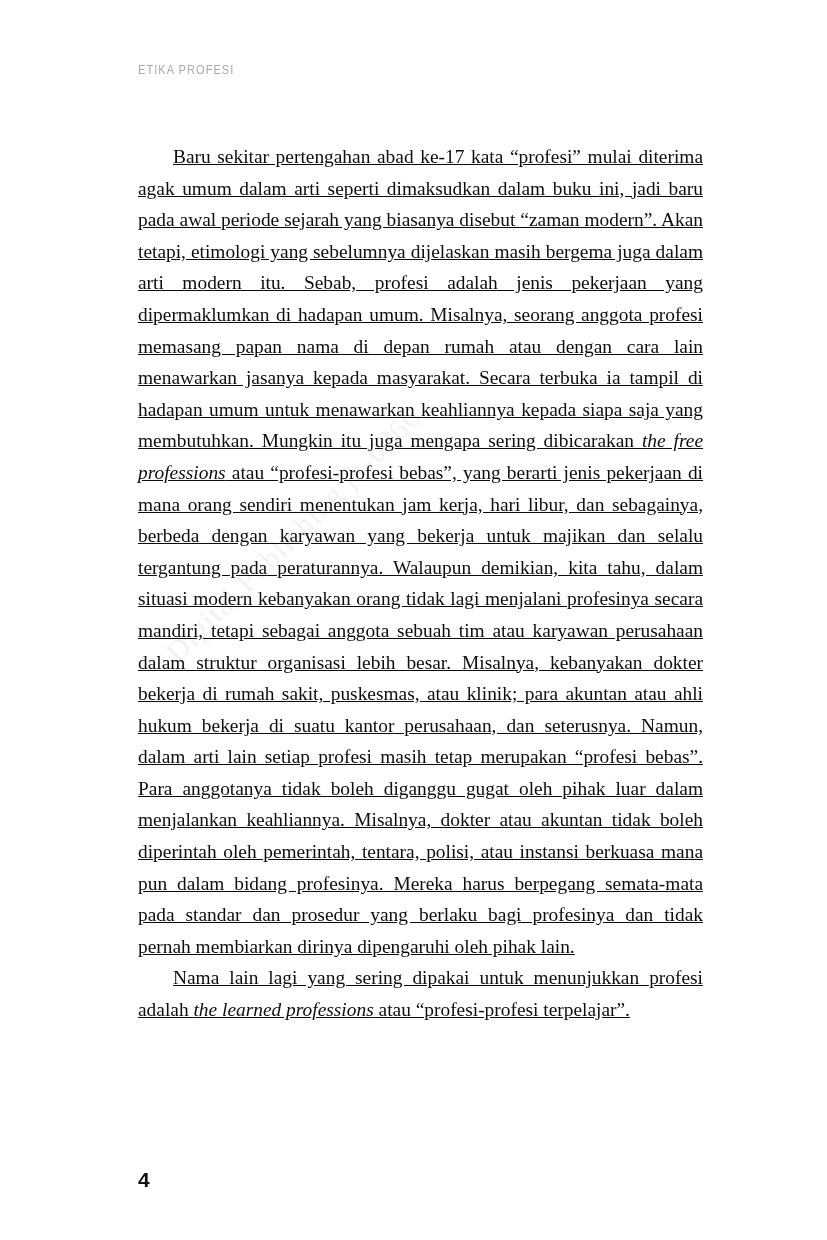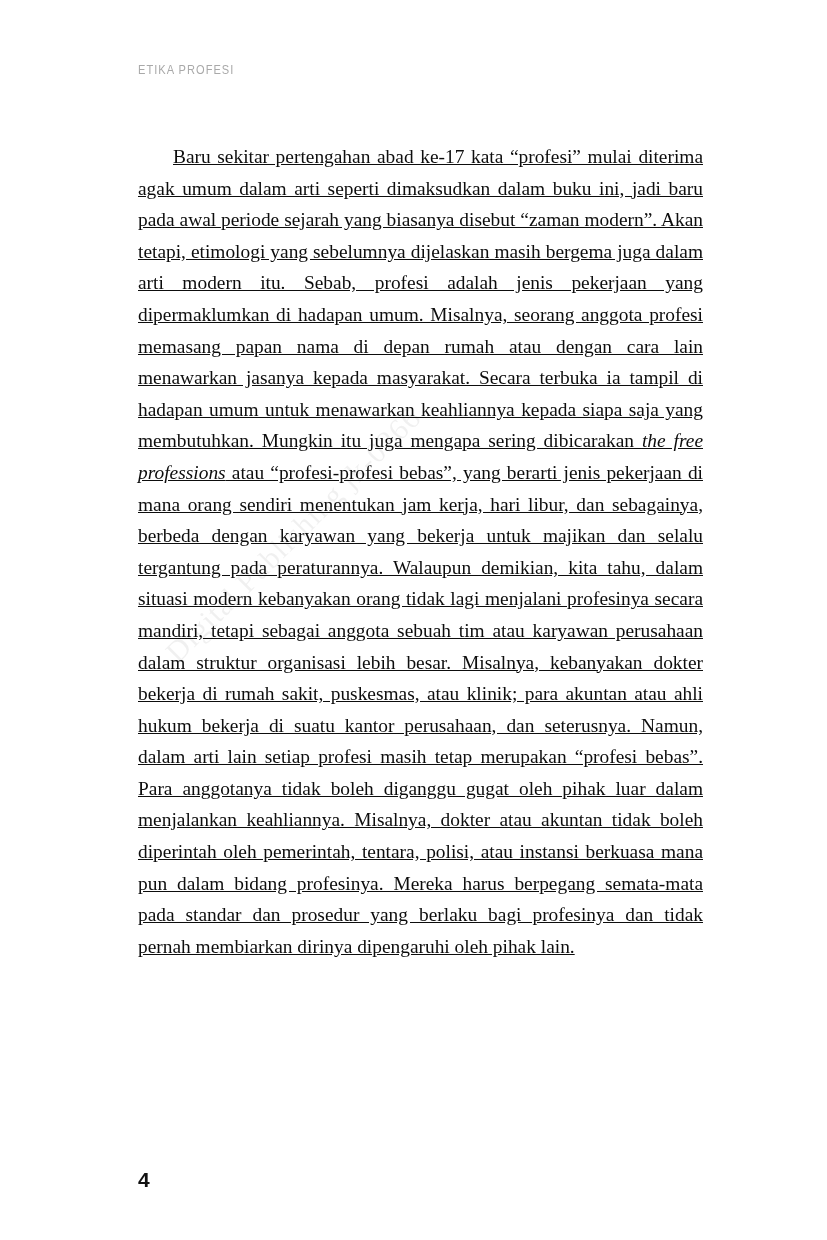--- a/index.html
+++ b/index.html
@@ -114,17 +114,18 @@
 <div class="page">
 
   <div class="running-header">ETIKA PROFESI</div>
 
   <div class="watermark-layer">
     <div class="watermark">Digital Publishing jk-0266</div>
   </div>
 
   <div class="textblock" id="body-text">
       <p><span>Baru sekitar pertengahan abad ke-17 kata “profesi” mulai diterima agak umum dalam arti seperti dimaksudkan dalam buku ini, jadi baru pada awal periode sejarah yang biasanya disebut “zaman modern”. Akan tetapi, etimologi yang sebelumnya dijelaskan masih bergema juga dalam arti modern itu. Sebab, profesi adalah jenis pekerjaan yang dipermaklumkan di hadapan umum. Misalnya, seorang anggota profesi memasang papan nama di depan rumah atau dengan cara lain menawarkan jasanya kepada masyarakat. Secara terbuka ia tampil di hadapan umum untuk menawarkan keahliannya kepada siapa saja yang membutuhkan. Mungkin itu juga mengapa sering dibicarakan </span><i>the free professions</i><span> atau “profesi-profesi bebas”, yang berarti jenis pekerjaan di mana orang sendiri menentukan jam kerja, hari libur, dan sebagainya, berbeda dengan karyawan yang bekerja untuk majikan dan selalu tergantung pada peraturannya. Walaupun demikian, kita tahu, dalam situasi modern kebanyakan orang tidak lagi menjalani profesinya secara mandiri, tetapi sebagai anggota sebuah tim atau karyawan perusahaan dalam struktur organisasi lebih besar. Misalnya, kebanyakan dokter bekerja di rumah sakit, puskesmas, atau klinik; para akuntan atau ahli hukum bekerja di suatu kantor perusahaan, dan seterusnya. Namun, dalam arti lain setiap profesi masih tetap merupakan “profesi bebas”. Para anggotanya tidak boleh diganggu gugat oleh pihak luar dalam menjalankan keahliannya. Misalnya, dokter atau akuntan tidak boleh diperintah oleh pemerintah, tentara, polisi, atau instansi berkuasa mana pun dalam bidang profesinya. Mereka harus berpegang semata-mata pada standar dan prosedur yang berlaku bagi profesinya dan tidak pernah membiarkan dirinya dipengaruhi oleh pihak lain.</span></p>
+      <p><span>Nama lain lagi yang sering dipakai untuk menunjukkan profesi adalah </span><i>the learned professions</i><span> atau “profesi-profesi terpelajar”.</span></p>
     </div>
 
   <div class="folio">4</div>
 
 </div>
 
 </body></html>

